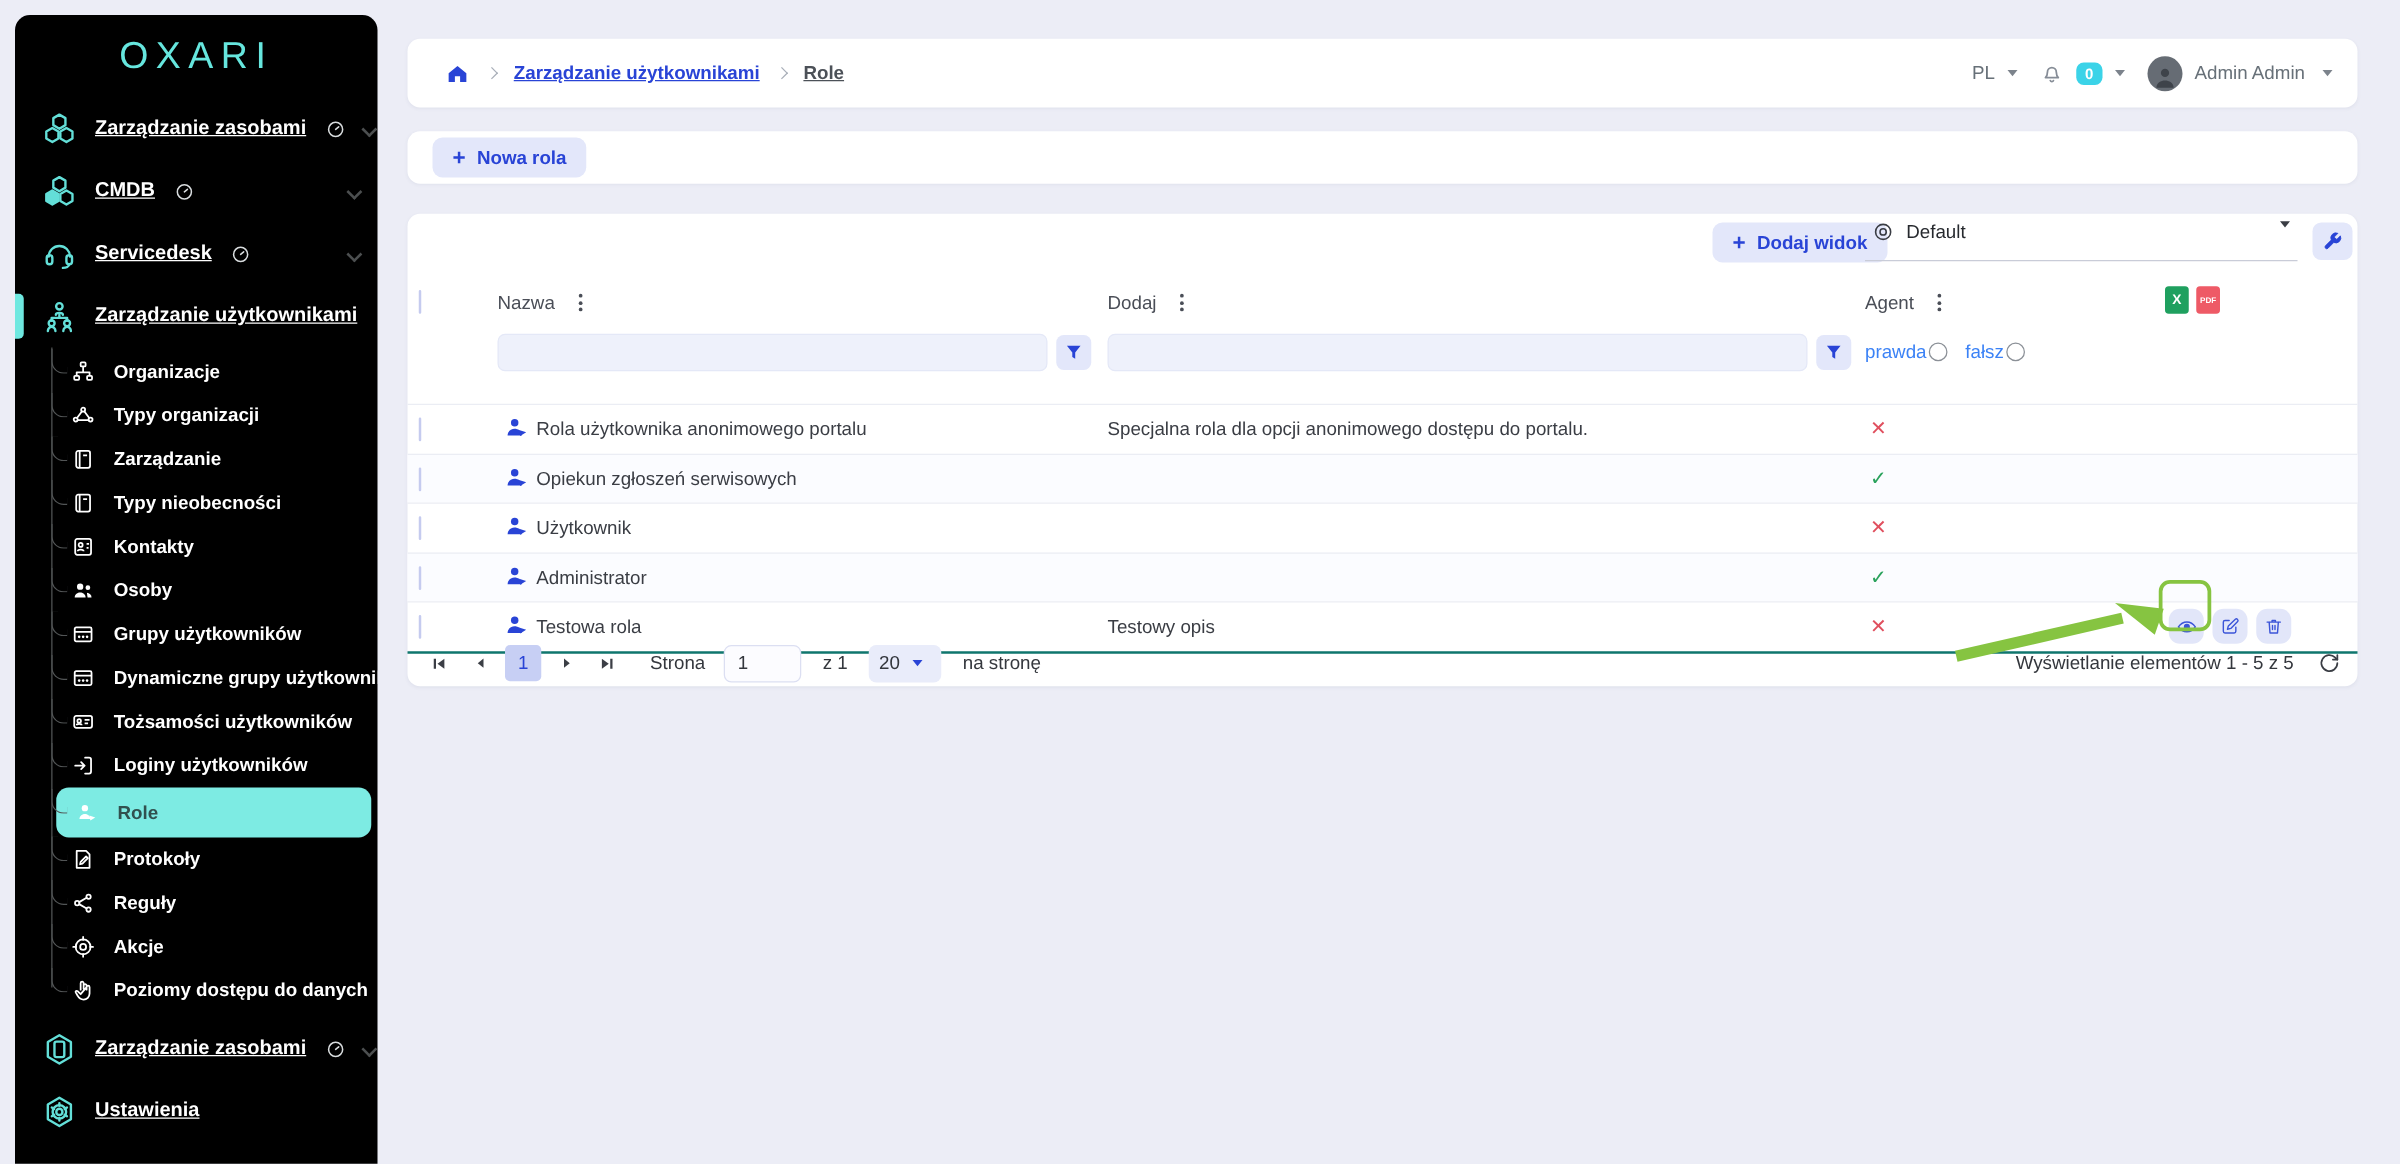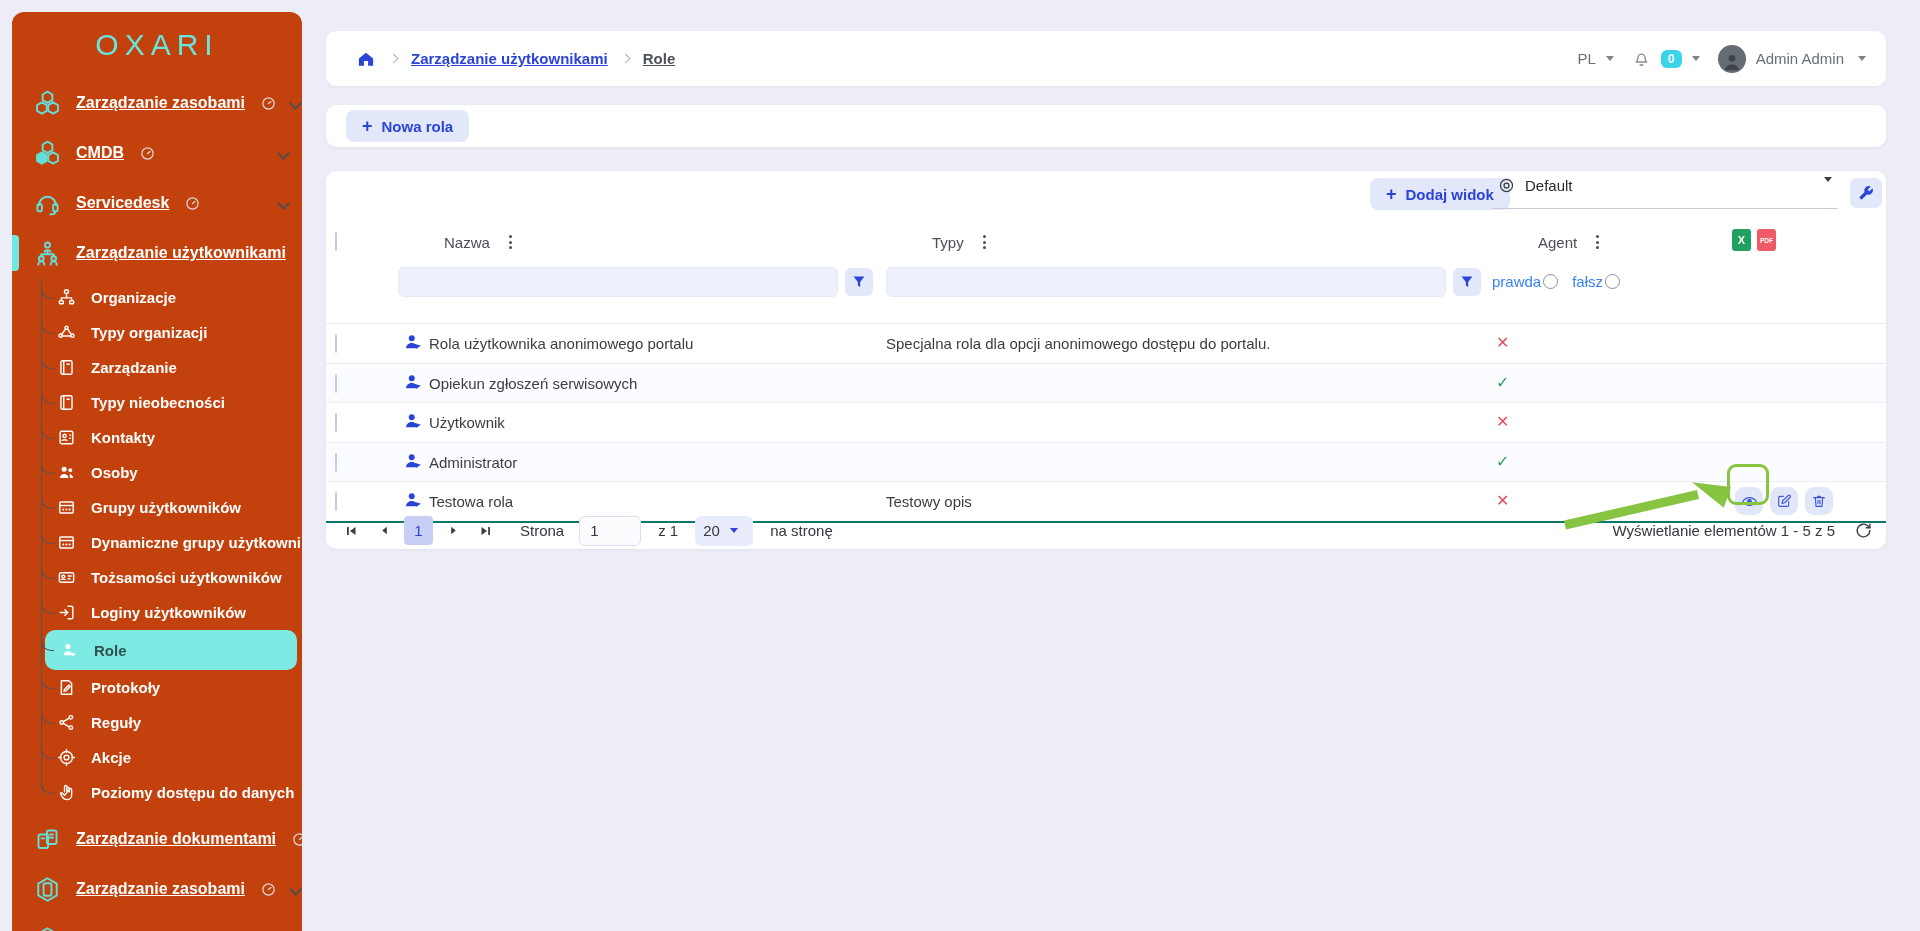--- a/index.html
+++ b/index.html
@@ -1,21 +1,21 @@
 <!DOCTYPE html>
 <html><head>
 <meta charset="utf-8">
 <style>
   * { margin:0; padding:0; box-sizing:border-box; }
   html,body { width:1920px; height:931px; overflow:hidden; background:#ecedf6;
     font-family:"Liberation Sans","DejaVu Sans",sans-serif; }
 
   
   .sidebar { position:absolute; left:12px; top:12px; width:290px; height:919px;
-    background:#c2410c; border-radius:12px 12px 0 0; overflow:hidden; }
+    background:#000000; border-radius:12px 12px 0 0; overflow:hidden; }
   .logo { height:66px; display:flex; align-items:center; justify-content:center;
     color:#66e6de; font-size:30px; font-weight:500; letter-spacing:6px; }
   .top-item { position:relative; height:50px; display:flex; align-items:center;
     padding:0 14px 0 22px; gap:15px; cursor:pointer; }
   .ticon { width:27px; height:27px; color:#63dfd8; flex:none; display:flex; }
   .ticon svg { width:100%; height:100%; }
   .lbl { color:#fff; font-size:16px; font-weight:600; white-space:nowrap;text-decoration:underline; }
   .gauge { display:flex; margin-left:1px; }
   .chev { margin-left:auto; width:9px; height:9px; border-right:2px solid #4c4f50;
     border-bottom:2px solid #4c4f50; transform:rotate(45deg); flex:none; }
@@ -76,21 +76,21 @@
   .tb-select .tri { margin-left:auto; border-top-color:#3a3d44; }
   .tb-wrench { position:absolute; left:1524px; top:7px; width:32px; height:30px;
     border-radius:7px; background:#e3e7fa; display:grid; place-items:center;
     color:#2944d6; border:none; cursor:pointer; }
 
   
   .checkbox { width:17px; height:17px; border:1.5px solid #c5cbef; border-radius:5px;
     background:#fff; cursor:pointer; }
   .thead { position:absolute; left:0; top:57px; right:0; height:34px; }
   .th-check { position:absolute; left:9px; top:5px; }
-  .thg { position:absolute; top:4px; display:flex; align-items:center; gap:16px;margin-left:46px; }
+  .thg { position:absolute; top:4px; display:flex; align-items:center; gap:16px; }
   .th-label { font-size:15px; color:#4a4e57; }
   .kebab { display:inline-flex; flex-direction:column; gap:2.5px; padding:3px; cursor:pointer; }
   .kebab i { width:3px; height:3px; border-radius:50%; background:#4a4e57; }
   .th-export { position:absolute; left:1406px; top:1px; display:flex; gap:6px; }
   .xls { width:19px; height:22px; background:#1fa05f; border-radius:3px; color:#fff;
     font-size:11px; font-weight:700; display:grid; place-items:center; cursor:pointer; }
   .pdfico { width:19px; height:22px; background:#ee5a66; border-radius:3px; color:#fff;
     font-size:6.5px; font-weight:700; display:grid; place-items:center; cursor:pointer; }
 
   .tfilter { position:absolute; left:0; top:91px; right:0; height:42px; }
@@ -374,37 +374,20 @@
               <path d="M9.5 11V4.5a1.5 1.5 0 0 1 3 0V10m0-3a1.5 1.5 0 0 1 3 0v4m0-2.5a1.5 1.5 0 0 1 3 0V15a6 6 0 0 1-6 6c-3 0-4.7-1.2-5.9-3.6L4.5 13.8c-.6-1.1.9-2.2 1.9-1.2l3.1 3z"></path>
             </svg>
           </span>
         <span class="slbl">Poziomy dostępu do danych</span>
       </div>
     </div>
 
     <div class="top-item">
       <span class="ticon">
           <svg viewBox="0 0 24 24" fill="none" stroke="currentColor" stroke-width="1.7" stroke-linejoin="round">
-            <rect x="4" y="7.5" width="8.5" height="12" rx="1.5"></rect>
-            <rect x="11.5" y="4" width="8.5" height="12" rx="1.5"></rect>
-            <path d="M13.5 7.5h4M13.5 10.5h4M6 11h4"></path>
-          </svg>
-        </span>
-      <span class="lbl">Zarządzanie dokumentami</span>
-      <span class="gauge">
-          <svg width="15" height="15" viewBox="0 0 16 16" fill="none" stroke="#d9dddf" stroke-width="1.3" stroke-linecap="round">
-            <circle cx="8" cy="8" r="6"></circle>
-            <path d="M8 8l2.6-2.2"></path>
-          </svg>
-        </span>
-
-    </div>
-    <div class="top-item">
-      <span class="ticon">
-          <svg viewBox="0 0 24 24" fill="none" stroke="currentColor" stroke-width="1.7" stroke-linejoin="round">
             <polygon points="12,2 20.2,6.75 20.2,17.25 12,22 3.8,17.25 3.8,6.75"></polygon>
             <rect x="8.5" y="6.5" width="7" height="11" rx="1.5"></rect>
           </svg>
         </span>
       <span class="lbl">Zarządzanie zasobami</span>
       <span class="gauge">
           <svg width="15" height="15" viewBox="0 0 16 16" fill="none" stroke="#d9dddf" stroke-width="1.3" stroke-linecap="round">
             <circle cx="8" cy="8" r="6"></circle>
             <path d="M8 8l2.6-2.2"></path>
           </svg>
@@ -497,21 +480,21 @@
       <span class="th-check"><span class="checkbox"></span></span>
       <div class="thg" style="left:72px;">
         <span class="th-label">Nazwa</span>
         <span class="kebab">
             <i></i>
             <i></i>
             <i></i>
           </span>
       </div>
       <div class="thg" style="left:560px;">
-        <span class="th-label">Typy</span>
+        <span class="th-label">Dodaj</span>
         <span class="kebab">
             <i></i>
             <i></i>
             <i></i>
           </span>
       </div>
       <div class="thg" style="left:1166px;">
         <span class="th-label">Agent</span>
         <span class="kebab">
             <i></i>

